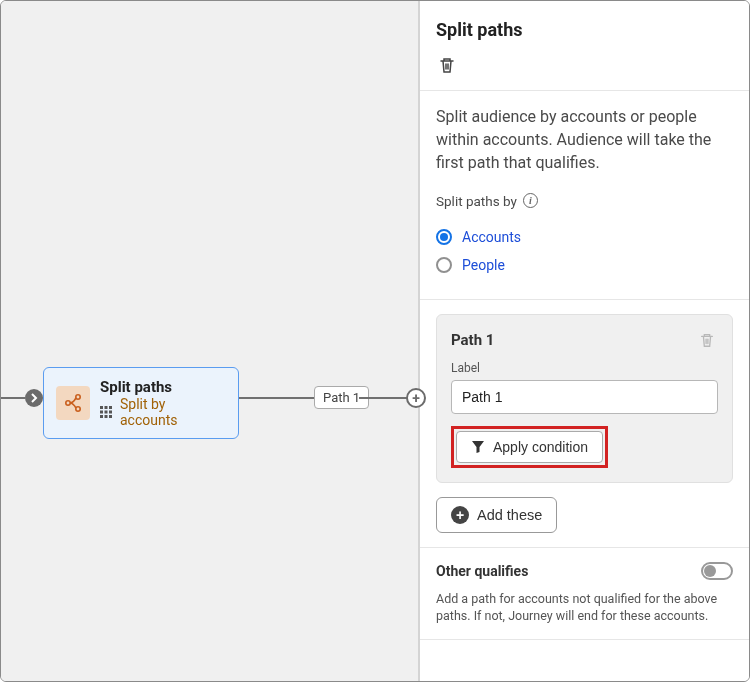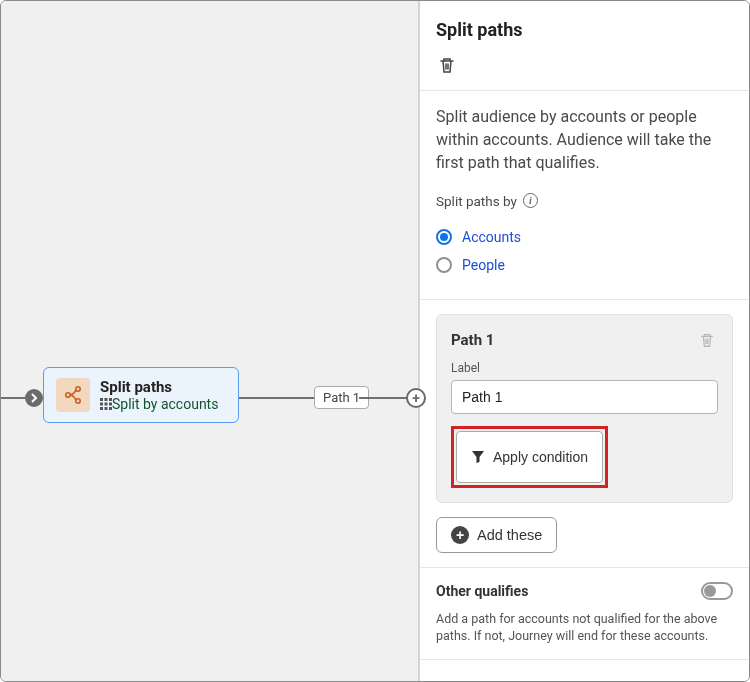--- a/index.html
+++ b/index.html
@@ -86,22 +86,22 @@
       background: #f3d8c0;
       border-radius: 4px;
       display: flex; align-items: center; justify-content: center;
       color: #c95f1d;
       flex-shrink: 0;
     }
     .node-title {
       font-weight: 700; font-size: 15px; color: #222;
     }
     .node-sub {
-      font-size: 14px; color: #14532d;
-      display: flex; align-items: center; gap: 0;
+      font-size: 14px; color: #a16207;
+      display: flex; align-items: center; gap: 8px;
     }
     .node-sub-icon { font-size: 11px; }
     
     .path-pill {
       position: absolute;
       top: 385px; left: 313px;
       background: #fff;
       border: 1px solid #aaa;
       border-radius: 4px;
       padding: 3px 8px;
@@ -193,21 +193,21 @@
       background: #fff;
       padding: 8px 10px;
       font-size: 14px;
       color: #222;
     }
     .apply-btn {
       margin-top: 12px;
       background: #fff;
       border: 1px solid #aaa;
       border-radius: 4px;
-      padding: 17px 14px;
+      padding: 7px 14px;
       font-size: 14px;
       color: #333;
       display: inline-flex; align-items: center; gap: 8px;
       cursor: pointer;
     }
     .highlight-box {
       border: 3px solid #d22222;
       display: inline-block;
       margin-top: 12px;
       padding: 2px;

